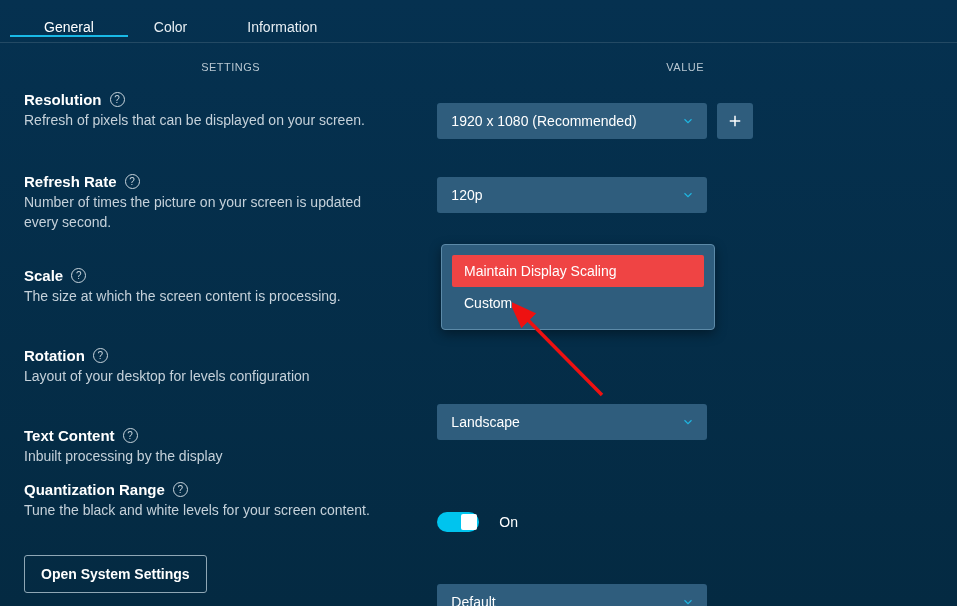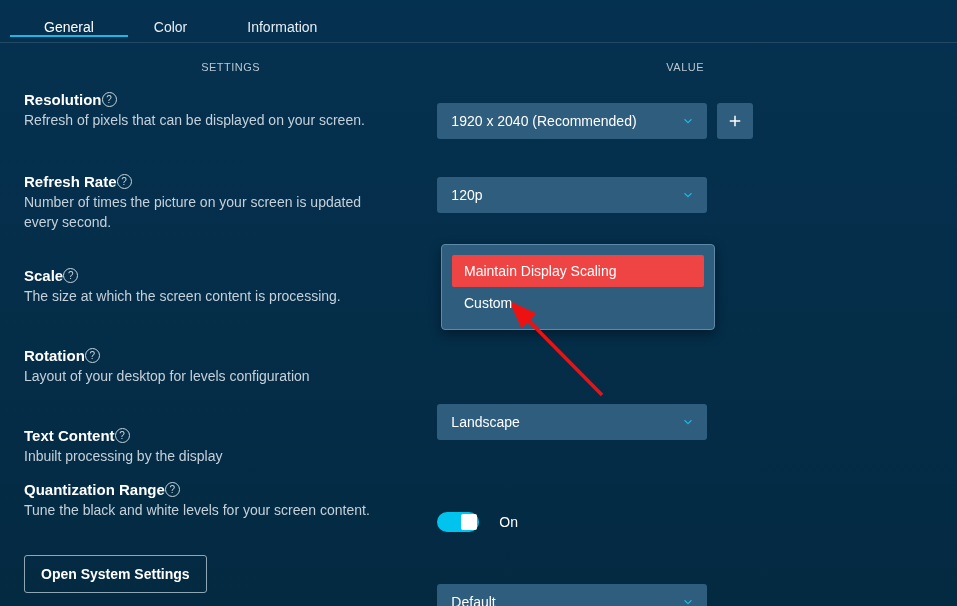--- a/index.html
+++ b/index.html
@@ -58,20 +58,21 @@
   }
   .setting {
     margin-bottom: 26px;
   }
   .setting-title {
     color: #ffffff;
     font-weight: 600;
     font-size: 15px;
     display: flex;
     align-items: center;
+    gap: 8px;
     margin-bottom: 2px;
   }
   .help-icon {
     display: inline-flex;
     width: 15px;
     height: 15px;
     border: 1.4px solid #c8d4dc;
     border-radius: 50%;
     align-items: center;
     justify-content: center;
@@ -257,21 +258,21 @@
     </div>
 
     <button class="sys-btn">Open System Settings</button>
   </div>
 
   <div class="col-right">
     <div class="section-header">VALUE</div>
 
     <div class="value-row" id="row-resolution">
       <div class="select">
-        <span>1920 x 2040 (Recommended)</span>
+        <span>1920 x 1080 (Recommended)</span>
         <span class="chev">
           <svg width="14" height="14" viewBox="0 0 24 24" fill="none" stroke="#1fb6e0" stroke-width="2">
               <polyline points="6 9 12 15 18 9"></polyline>
             </svg>
         </span>
       </div>
       <div class="plus-btn">
         <svg width="18" height="18" viewBox="0 0 24 24" fill="none" stroke="#ffffff" stroke-width="2">
             <line x1="12" y1="5" x2="12" y2="19"></line>
             <line x1="5" y1="12" x2="19" y2="12"></line>

